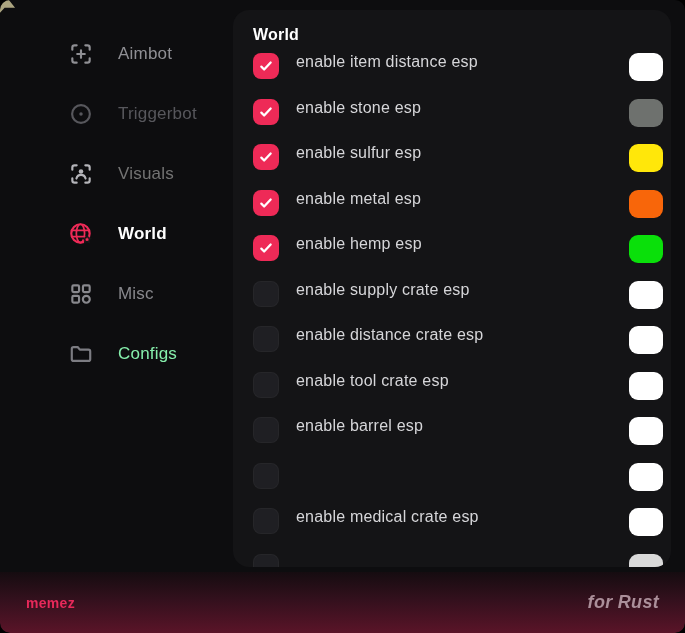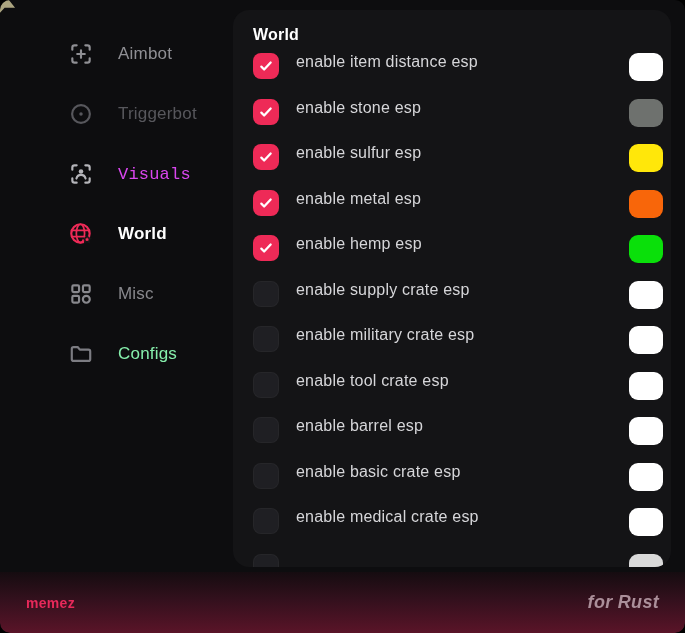--- a/index.html
+++ b/index.html
@@ -111,21 +111,21 @@
     <span class="label" style="color: rgb(87, 87, 92);">Triggerbot</span>
   </div>
       <div class="sidebar-item">
     <span class="icon" style="color: rgb(180, 180, 185);">
           <svg viewBox="0 0 24 24" fill="none" stroke="currentColor" stroke-width="2" stroke-linecap="round" stroke-linejoin="round">
       <path d="M4 8V6a2 2 0 0 1 2-2h2M16 4h2a2 2 0 0 1 2 2v2M20 16v2a2 2 0 0 1-2 2h-2M8 20H6a2 2 0 0 1-2-2v-2"></path>
       <circle cx="12" cy="9.6" r="2.1" fill="currentColor" stroke="none"></circle>
       <path d="M7.8 16.2c.6-2.3 2.3-3.4 4.2-3.4s3.6 1.1 4.2 3.4"></path>
           </svg>
         </span>
-    <span class="label" style="color: #d946ef; font-family: Liberation Mono, monospace;">Visuals</span>
+    <span class="label" style="color: #737373;">Visuals</span>
   </div>
       <div class="sidebar-item active">
     <span class="icon" style="color: rgb(238, 42, 87);">
           <svg viewBox="0 0 24 24" fill="none" stroke="currentColor" stroke-width="2" stroke-linecap="round" stroke-linejoin="round">
       <circle cx="11.5" cy="11.5" r="8.5"></circle>
       <ellipse cx="11.5" cy="11.5" rx="3.8" ry="8.5" stroke-width="1.6"></ellipse>
       <path d="M3.4 8.6h16.2M3.4 14.4h12" stroke-width="1.6"></path>
       <path d="M17.6 13.4l1.1 2.2 2.4.3-1.7 1.7.4 2.4-2.2-1.1-2.2 1.1.4-2.4-1.7-1.7 2.4-.3z" fill="currentColor" stroke="#141416" stroke-width="1.4"></path>
           </svg>
         </span>
@@ -210,36 +210,35 @@
     <span class="label">enable hemp esp</span>
     <span class="swatch" style="background: rgb(10, 224, 10);"></span>
   </div>
         <div class="row">
     <span class="checkbox unchecked"></span>
     <span class="label">enable supply crate esp</span>
     <span class="swatch" style="background: rgb(255, 255, 255);"></span>
   </div>
         <div class="row">
     <span class="checkbox unchecked"></span>
-    <span class="label">enable military crate esp</span>
+    <span class="label">enable distance crate esp</span>
     <span class="swatch" style="background: rgb(255, 255, 255);"></span>
   </div>
         <div class="row">
     <span class="checkbox unchecked"></span>
     <span class="label">enable tool crate esp</span>
     <span class="swatch" style="background: rgb(255, 255, 255);"></span>
   </div>
         <div class="row">
     <span class="checkbox unchecked"></span>
     <span class="label">enable barrel esp</span>
     <span class="swatch" style="background: rgb(255, 255, 255);"></span>
   </div>
         <div class="row">
     <span class="checkbox unchecked"></span>
-    <span class="label">enable basic crate esp</span>
     <span class="swatch" style="background: rgb(255, 255, 255);"></span>
   </div>
         <div class="row">
     <span class="checkbox unchecked"></span>
     <span class="label">enable medical crate esp</span>
     <span class="swatch" style="background: rgb(255, 255, 255);"></span>
   </div>
         <div class="row">
     <span class="checkbox unchecked"></span>
     <span class="label"></span>

